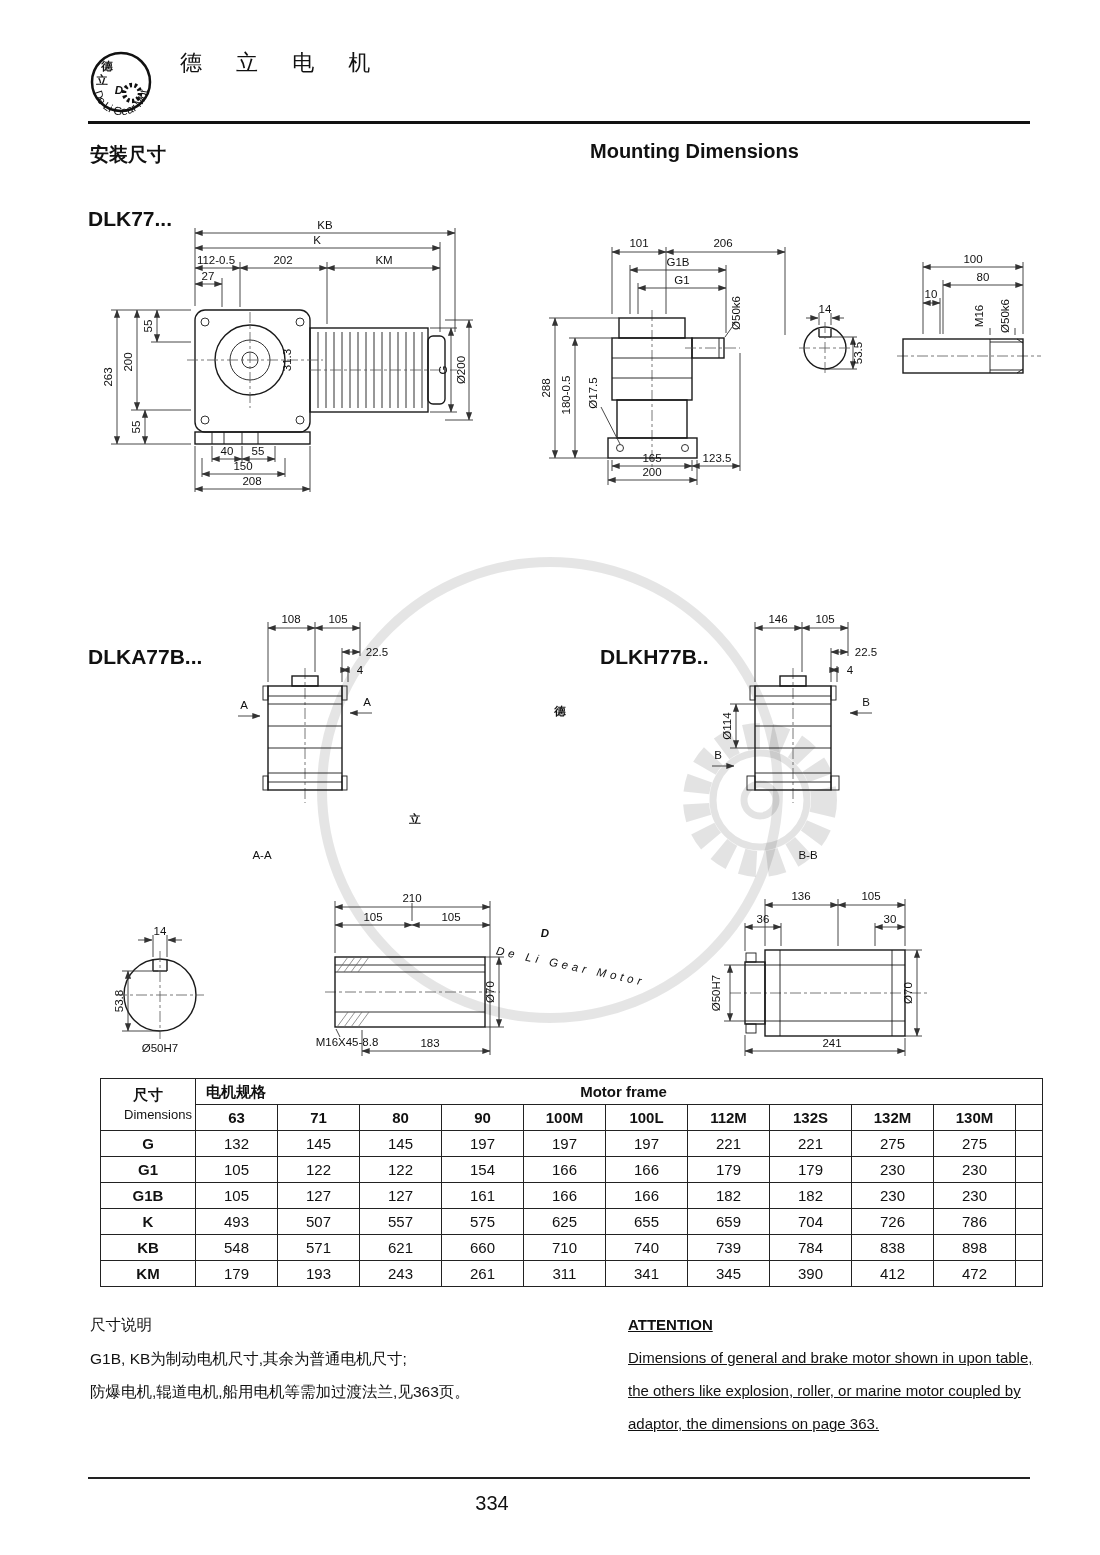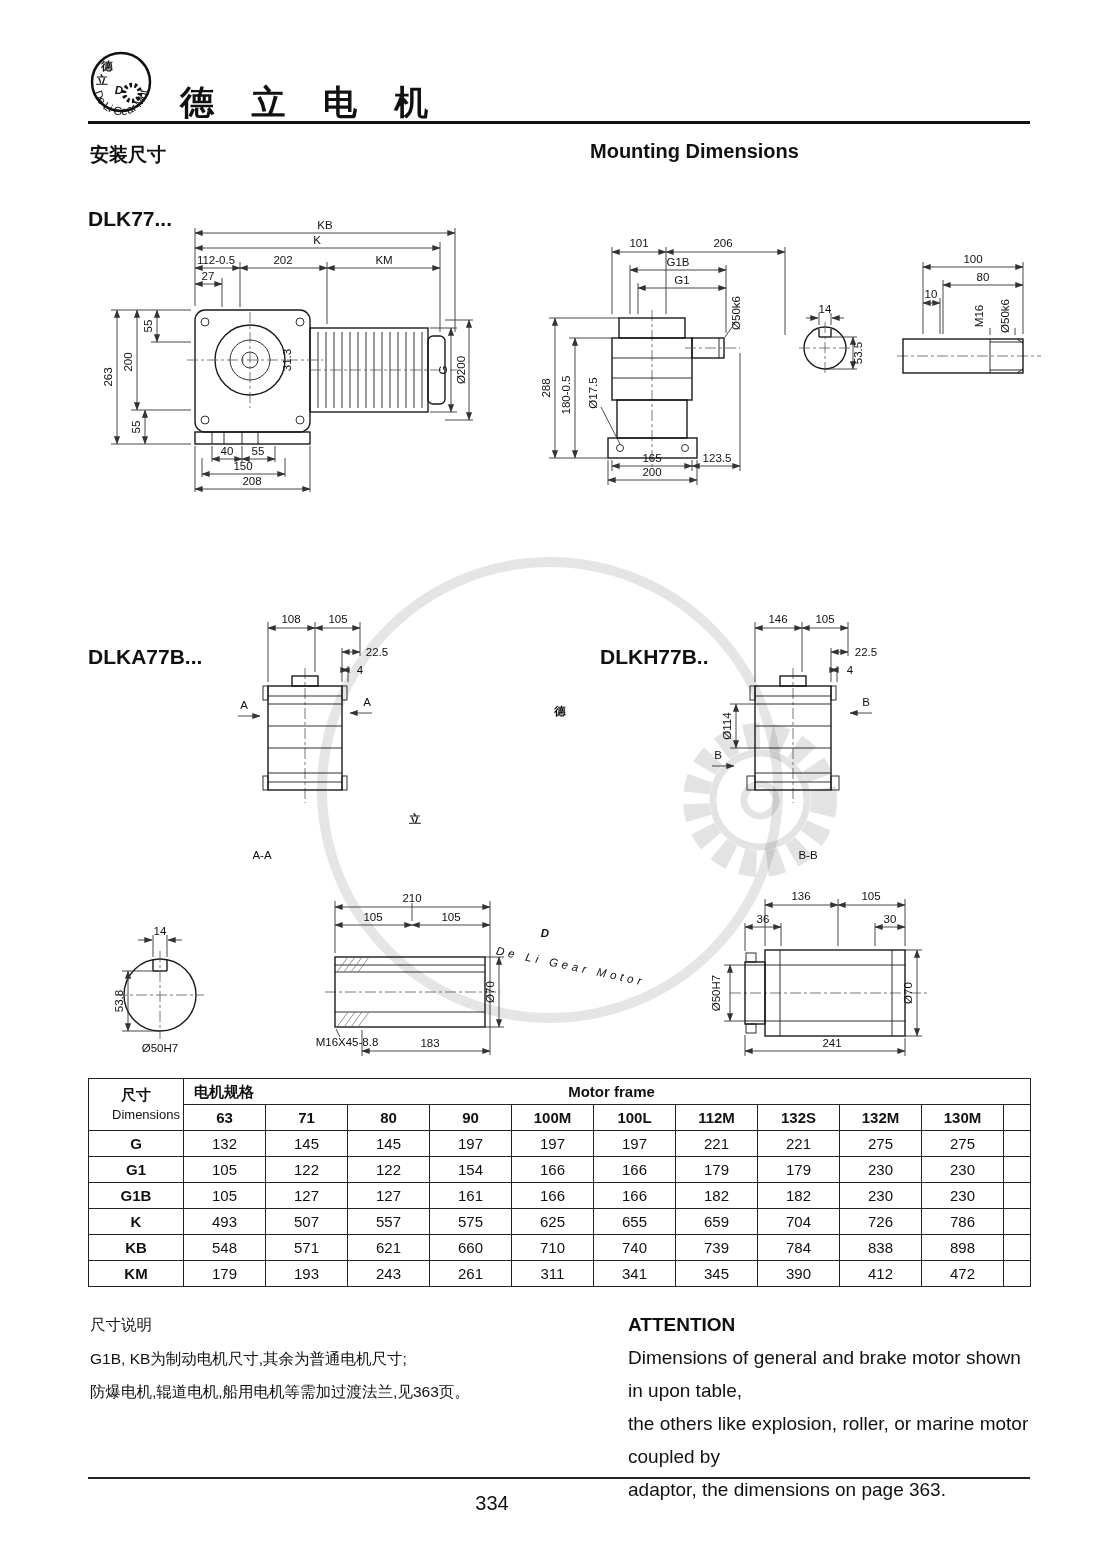--- a/index.html
+++ b/index.html
@@ -8,36 +8,36 @@
   .abs { position:absolute; }
   .wm { z-index:0; pointer-events:none; }
   .fg { z-index:1; }
   
   .o { stroke:#1a1a1a; stroke-width:1.4; fill:none; }
   .t { stroke:#1a1a1a; stroke-width:0.9; fill:none; }
   .d { stroke:#333; stroke-width:0.9; fill:none; }
   .c { stroke:#555; stroke-width:0.8; fill:none; stroke-dasharray:11 3 3 3; }
   .h { stroke:#666; stroke-width:0.7; }
   svg text { font-family:"Liberation Sans",sans-serif; font-size:11.5px; fill:#111; }
-  .brand-cn { position:absolute; left:180px; top:80px; font-size:34px; font-weight:bold; letter-spacing:14px; }
+  .brand-cn { position:absolute; left:180px; top:48px; font-size:22px; font-weight:normal; letter-spacing:14px; }
   .head-rule { position:absolute; left:88px; top:121px; width:942px; height:3px; background:#111; }
   .title-cn { position:absolute; left:90px; top:142px; font-size:19px; font-weight:600; }
   .title-en { position:absolute; left:590px; top:140px; font-size:20px; font-weight:bold; }
   .model-label { position:absolute; font-size:21px; font-weight:bold; z-index:2; }
-  .dim-table { position:absolute; left:88px; top:1078px; width:942px; border-collapse:collapse; table-layout:fixed; font-size:15px; z-index:2; background:#fff0;border-radius:14px; }
+  .dim-table { position:absolute; left:100px; top:1078px; width:942px; border-collapse:collapse; table-layout:fixed; font-size:15px; z-index:2; background:#fff0;border-radius:14px; }
   .dim-table th, .dim-table td { border:1px solid #222; text-align:center; padding:2px 1px; height:26px; line-height:20px; }
   .dim-table th { font-weight:bold; }
   .dim-table td { font-weight:normal; }
   .dim-col div:last-child { font-size:13px; font-weight:normal;padding-left:20px; }
   .group-th { position:relative; }
   .gh-cn { position:absolute; left:10px; top:3px; font-weight:bold; }
   .gh-en { font-weight:bold;padding-left:9px; }
   .notes-cn { position:absolute; left:90px; top:1308px; font-size:15.5px; line-height:33px; z-index:2; }
   .notes-cn .nt { margin-bottom:1px; }
-  .notes-en { position:absolute; left:628px; top:1308px; width:412px; font-size:19px; line-height:33px; z-index:2; }
+  .notes-en { position:absolute; left:628px; top:1308px; width:412px; font-size:15px; line-height:33px; z-index:2;text-decoration:underline; }
   .notes-en .ttl { font-weight:bold; }
   .bot-rule { position:absolute; left:88px; top:1477px; width:942px; height:2px; background:#222; }
   .page-num { position:absolute; left:0; top:1492px; width:984px; text-align:center; font-size:20px; }
 </style>
 </head>
 <body>
 
 <div class="abs fg" style="left:0;top:0;width:1100px;height:1555px;">
 
   <svg class="abs" style="left:85px;top:48px" width="80" height="72" viewBox="0 0 80 72">

